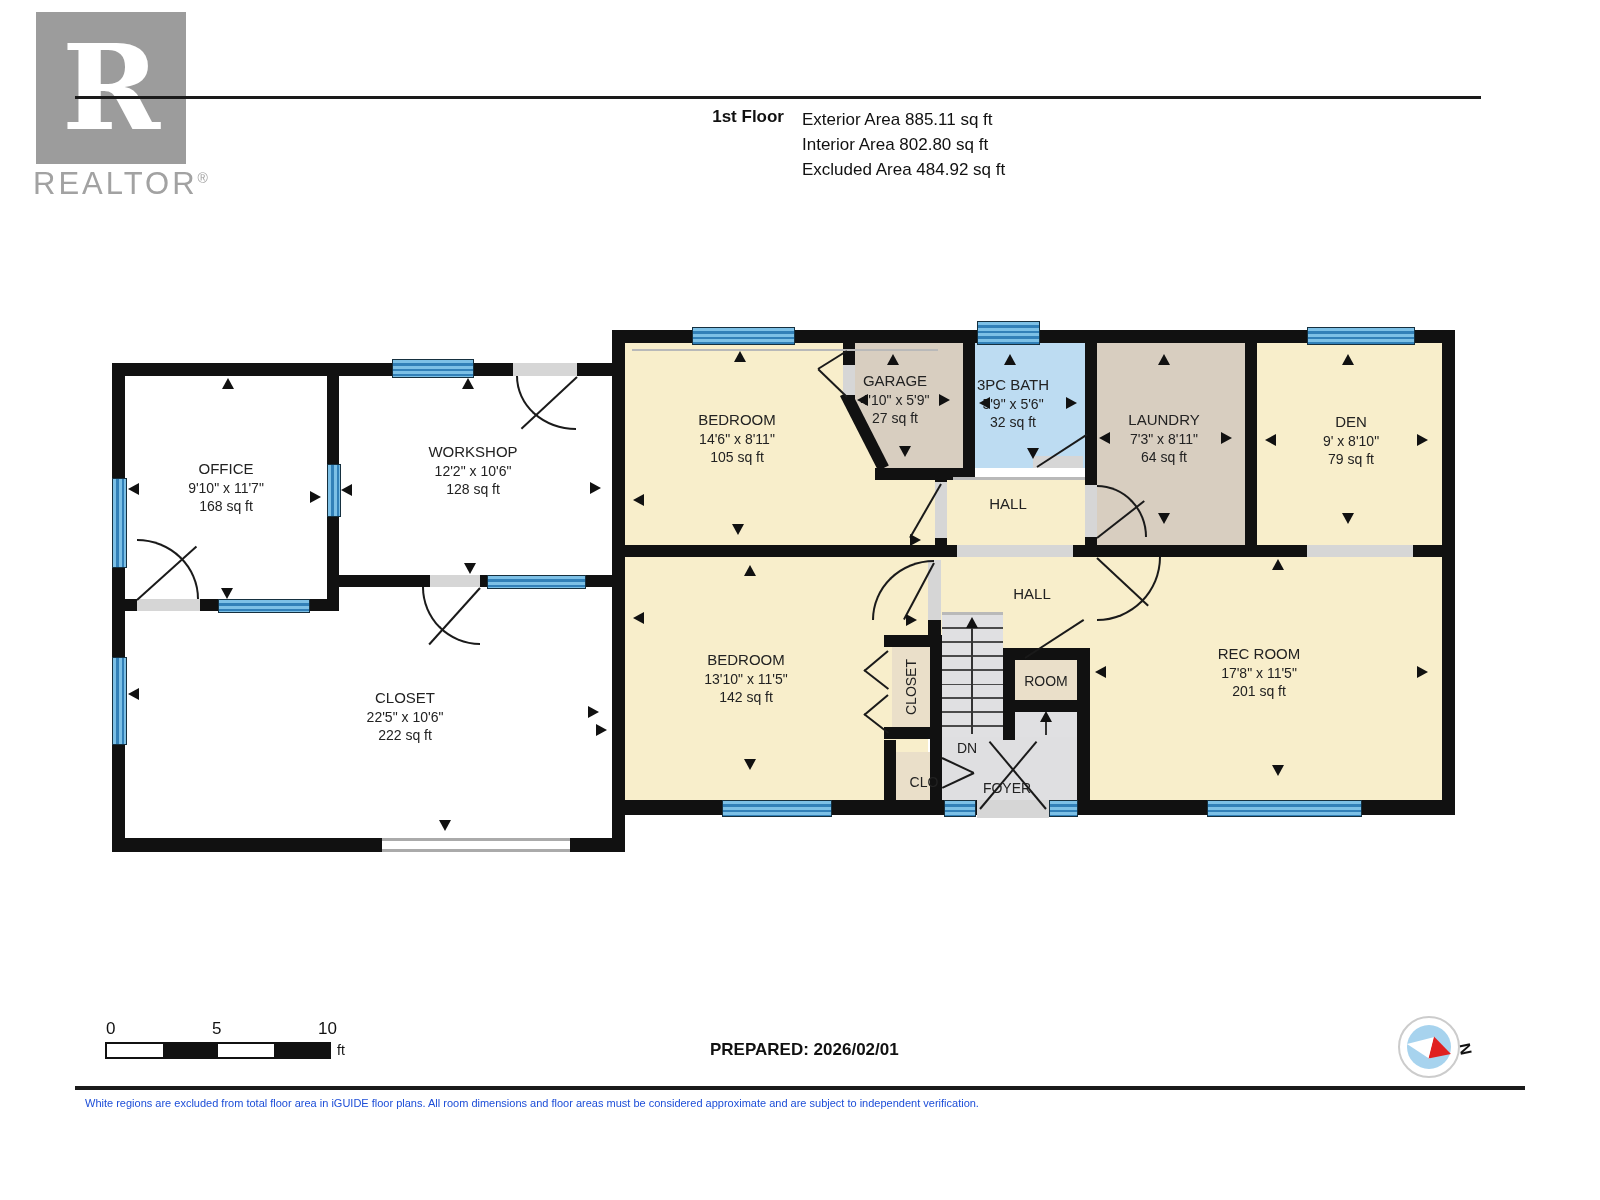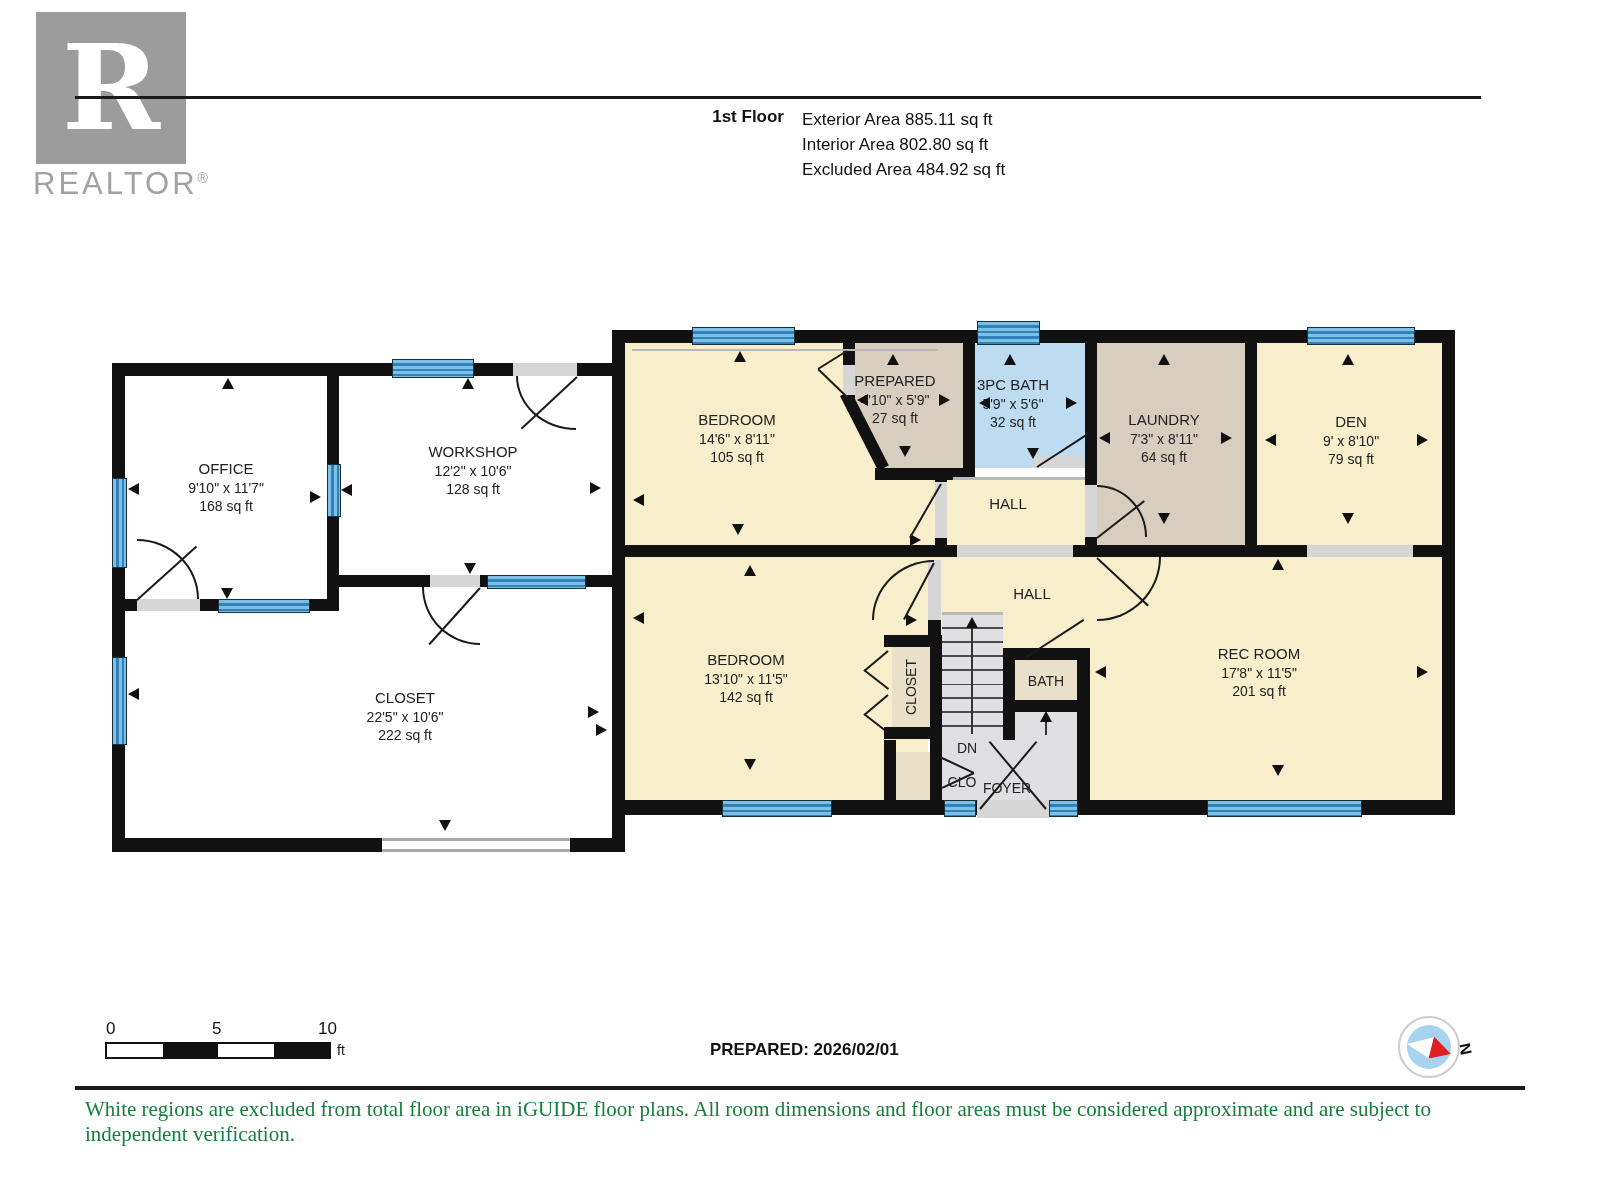--- a/index.html
+++ b/index.html
@@ -53,21 +53,21 @@
   .scale-unit{position:absolute;left:337px;top:1042px;font-size:14px;}
   .prepared{position:absolute;left:710px;top:1040px;font-size:17px;font-weight:600;}
   .compass{position:absolute;left:1398px;top:1016px;width:58px;height:58px;border-radius:50%;
            background:#fff;border:2px solid #ccc;z-index:2;}
   .compass-inner{position:absolute;left:7px;top:7px;width:44px;height:44px;border-radius:50%;background:#a7d3ee;}
   .needle{position:absolute;left:6px;top:14px;width:46px;height:30px;transform:rotate(14deg);}
   .needle-w{position:absolute;inset:0;background:#fff;clip-path:polygon(2% 58%,58% 12%,58% 88%);}
   .needle-r{position:absolute;inset:0;background:#e02020;clip-path:polygon(55% 12%,100% 55%,55% 88%);}
   .compass-n{position:absolute;left:1459px;top:1040px;font-size:16px;font-weight:bold;transform:rotate(78deg);}
   .footer-line{position:absolute;left:75px;top:1086px;width:1450px;height:4px;background:#1a1a1a;}
-  .disclaimer{position:absolute;left:85px;top:1097px;width:1430px;font-size:21px;color:#15803d;font-family:Liberation Serif, serif;}
+  .disclaimer{position:absolute;left:85px;top:1097px;width:1430px;font-size:11px;color:#1d4ed8;}
 </style>
 </head>
 <body>
 
 <div class="page">
 
   <div class="logo-box">
     <span class="logo-r">R</span>
   </div>
   <div class="logo-text"><span>REALTOR</span><sup>®</sup></div>
@@ -206,21 +206,21 @@
       <div>CLOSET</div>
       <div class="dims">22'5" x 10'6"</div>
       <div class="area">222 sq ft</div>
     </div>
     <div class="lbl" style="left:737px;top:438px;">
       <div>BEDROOM</div>
       <div class="dims">14'6" x 8'11"</div>
       <div class="area">105 sq ft</div>
     </div>
     <div class="lbl" style="left:895px;top:399px;">
-      <div>PREPARED</div>
+      <div>GARAGE</div>
       <div class="dims">4'10" x 5'9"</div>
       <div class="area">27 sq ft</div>
     </div>
     <div class="lbl" style="left:1013px;top:403px;">
       <div>3PC BATH</div>
       <div class="dims">5'9" x 5'6"</div>
       <div class="area">32 sq ft</div>
     </div>
     <div class="lbl" style="left:1164px;top:438px;">
       <div>LAUNDRY</div>
@@ -245,23 +245,23 @@
     </div>
     <div class="lbl" style="left:1259px;top:672px;">
       <div>REC ROOM</div>
       <div class="dims">17'8" x 11'5"</div>
       <div class="area">201 sq ft</div>
     </div>
     <div class="lbl vert small" style="left:911px;top:687px;">
       <div>CLOSET</div>
     </div>
     <div class="lbl small" style="left:1046px;top:681px;">
-      <div>BATH</div>
-    </div>
-    <div class="lbl small" style="left:962px;top:782px;">
+      <div>ROOM</div>
+    </div>
+    <div class="lbl small" style="left:924px;top:782px;">
       <div>CLO</div>
     </div>
     <div class="lbl small" style="left:967px;top:748px;">
       <div>DN</div>
     </div>
     <div class="lbl small" style="left:1007px;top:788px;">
       <div>FOYER</div>
     </div>
 
     <div class="tri tu" style="left:222px;top:378px;"></div>

